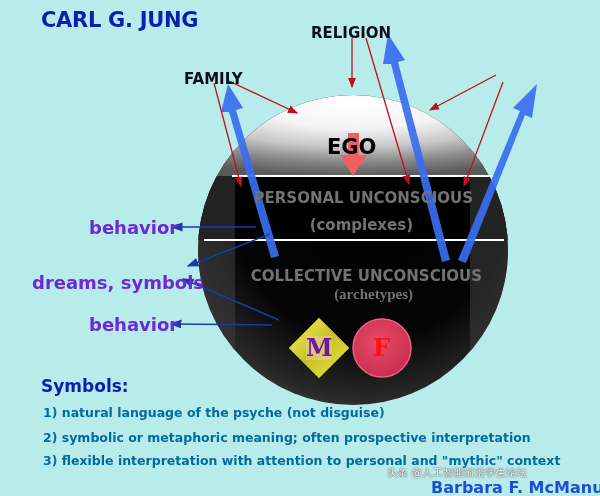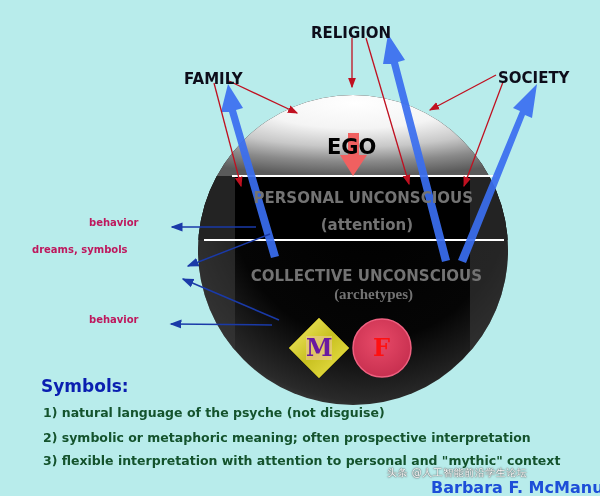--- a/index.html
+++ b/index.html
@@ -7,25 +7,25 @@
     width: 600px; height: 496px; overflow: hidden;
     background: #b8eceb;
     font-family: "DejaVu Sans", sans-serif;
     position: relative;
   }
   .stage { position: absolute; left: 0; top: 0; width: 600px; height: 496px; }
   svg.diagram { position: absolute; left: 0; top: 0; }
   .txt { position: absolute; white-space: nowrap; font-weight: bold; }
   .title { left: 41px; top: 8px; font-size: 21px; color: #0a1fb0; letter-spacing: -0.3px; }
   .label-top { font-size: 15px; color: #0d0d1a; margin-top: 6px; }
-  .side-label { font-size: 10px; color: #be185d; }
+  .side-label { font-size: 18px; color: #6d28d9; }
   .sphere-text { color: #737373; font-size: 15px; text-align: right; }
   .ego { font-size: 21px; color: #000; margin-top: 28px; }
   .symbols-heading { left: 41px; top: 376px; font-size: 17px; color: #0a1fb0; }
-  .symbols-item { left: 43px; font-size: 12.5px; color: #14532d; }
+  .symbols-item { left: 43px; font-size: 12.5px; color: #0369a1; }
   .credit { left: 431px; top: 478px; font-size: 16px; color: #1d4ed8; }
   .watermark { left: 387px; top: 466px; font-size: 10px; color: #ffffff; font-weight: normal;
     text-shadow: 0 0 2px #555, 0 0 1px #333; letter-spacing: 0.5px; }
 </style>
 </head>
 <body>
 
 <div class="stage">
 
   <svg class="diagram" width="600" height="496" viewBox="0 0 600 496">
@@ -111,36 +111,36 @@
     <g>
       <polygon points="319,318 349,348 319,378 289,348" fill="url(#goldDiamond)" stroke="#a8a020" stroke-width="1"></polygon>
       <rect x="306" y="336" width="26" height="24" fill="#f0c8a0" opacity="0.55"></rect>
     </g>
 
     <g>
       <circle cx="382" cy="348" r="29" fill="url(#fGrad)" stroke="#f06080" stroke-width="1.5"></circle>
     </g>
   </svg>
 
+  <div class="txt title">CARL G. JUNG</div>
 
   <div class="txt label-top" style="left:184px; top:64px;">FAMILY</div>
   <div class="txt label-top" style="left:311px; top:18px;">RELIGION</div>
-  <div class="txt label-top" style="left:498px; top:63px;">SOCIETY</div>
 
   <div class="txt ego" style="left:327px; top:107px;">EGO</div>
   <div class="txt sphere-text" style="left:233px; top:189px; width:240px;">PERSONAL UNCONSCIOUS</div>
-  <div class="txt sphere-text" style="left:293px; top:216px; width:120px;">(attention)</div>
+  <div class="txt sphere-text" style="left:293px; top:216px; width:120px;">(complexes)</div>
   <div class="txt sphere-text" style="left:226px; top:267px; width:256px;">COLLECTIVE UNCONSCIOUS</div>
   <div class="txt sphere-text" style="left:293px; top:286px; width:120px;font-family:Liberation Serif, serif;">(archetypes)</div>
 
   <div class="txt" style="left:306px; top:333px; font-family:'DejaVu Serif', serif; font-size:24px; color:#6a1aa0;">M</div>
   <div class="txt" style="left:373px; top:333px; font-family:'DejaVu Serif', serif; font-size:24px; color:#ff1010;">F</div>
 
   <div class="txt side-label" style="left:89px; top:217px;">behavior</div>
-  <div class="txt side-label" style="left:32px; top:244px;">dreams, symbols</div>
+  <div class="txt side-label" style="left:32px; top:272px;">dreams, symbols</div>
   <div class="txt side-label" style="left:89px; top:314px;">behavior</div>
 
   <div class="txt symbols-heading">Symbols:</div>
   <div class="txt symbols-item" style="top:405px;">1) natural language of the psyche (not disguise)</div>
   <div class="txt symbols-item" style="top:430px;">2) symbolic or metaphoric meaning; often prospective interpretation</div>
   <div class="txt symbols-item" style="top:453px;">3) flexible interpretation with attention to personal and "mythic" context</div>
 
   <div class="txt credit">Barbara F. McManus</div>
   <div class="txt watermark">头条 @人工智能前沿学生论坛</div>
 </div>

